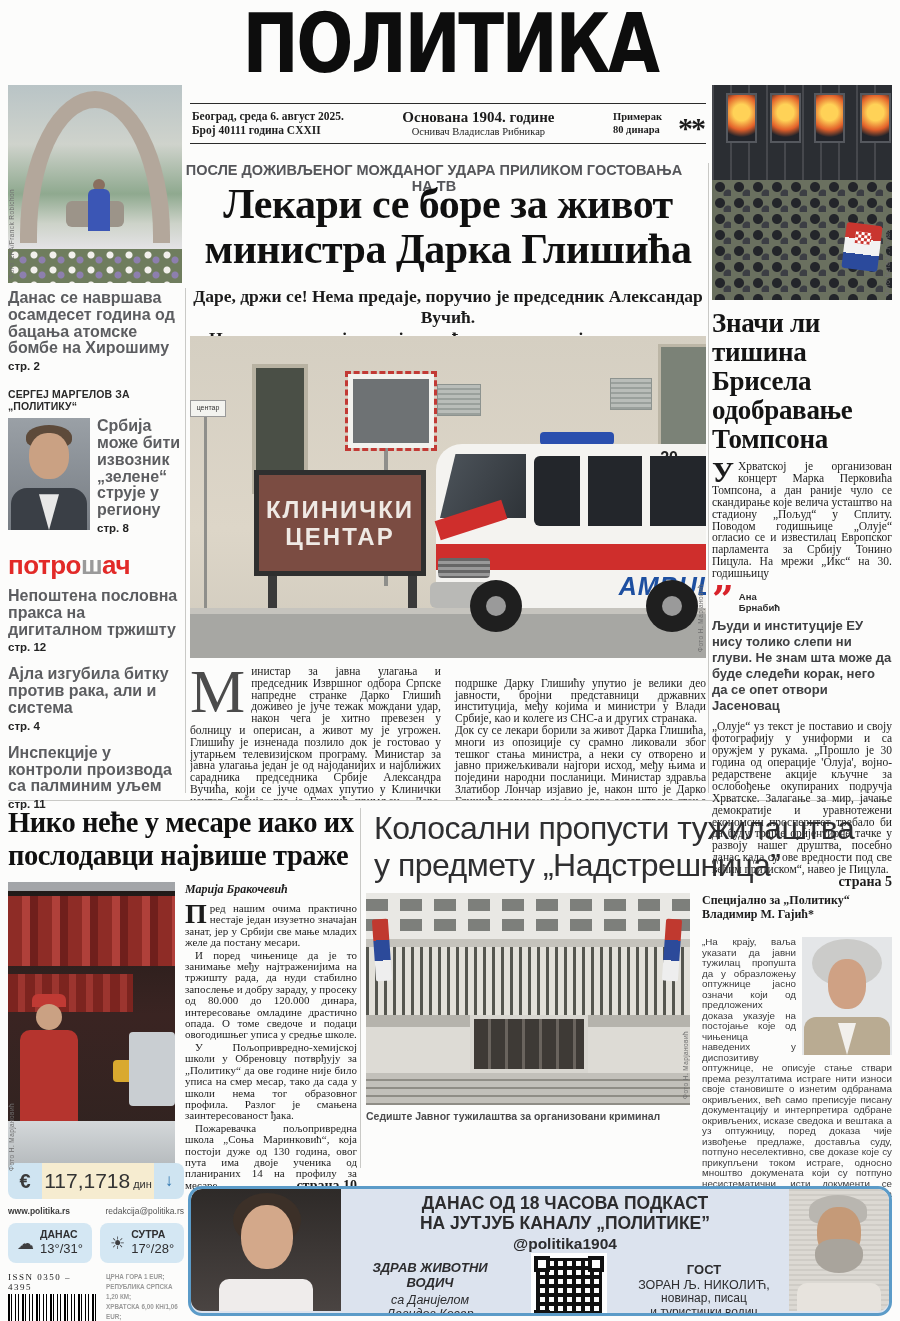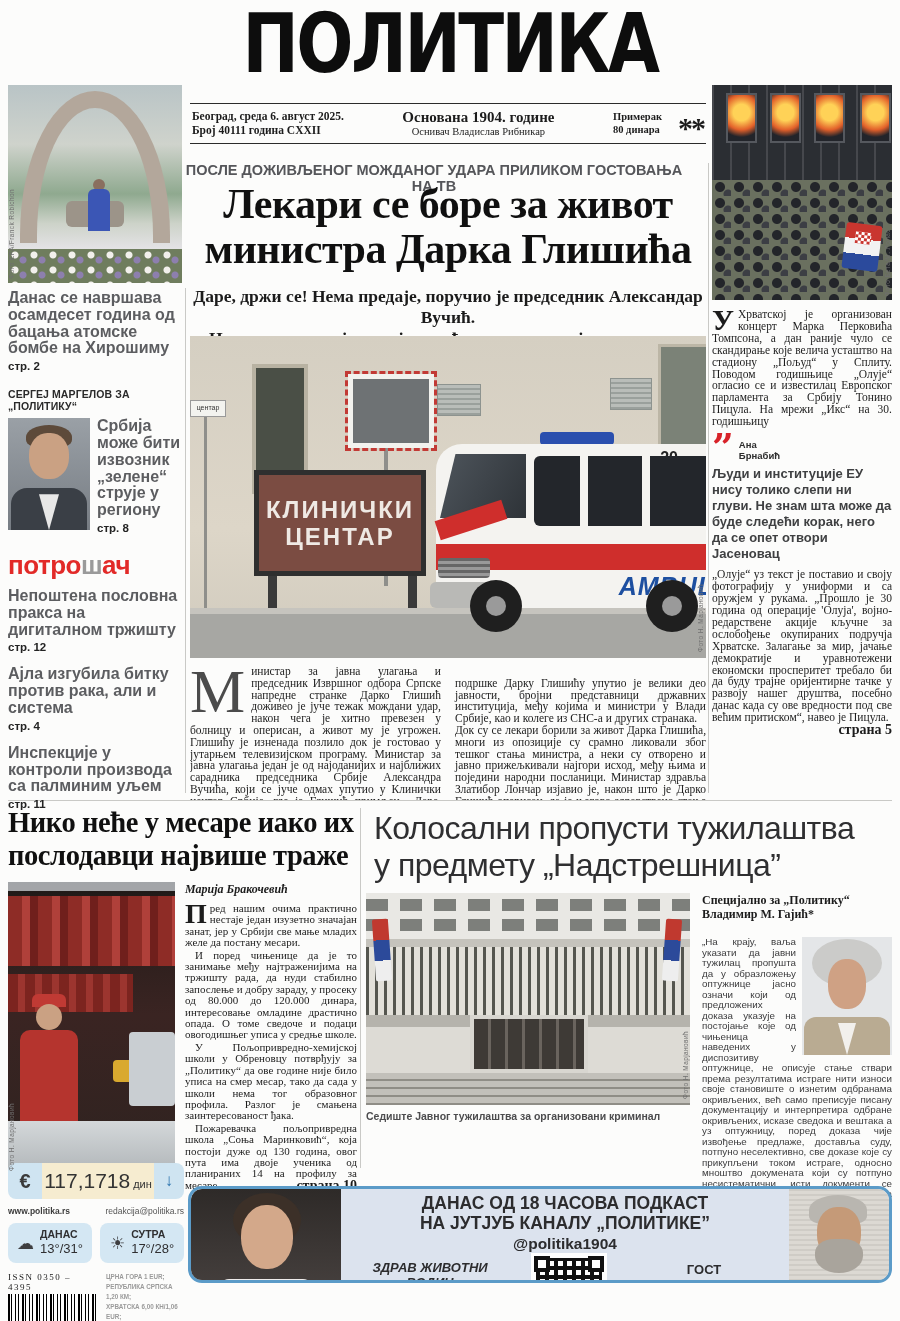--- a/index.html
+++ b/index.html
@@ -198,21 +198,21 @@
   .w-ico{font-size:17px;color:#3e3e40;}
   .w-lab{font-size:10.5px;font-weight:700;color:#2f2f31;line-height:1.25;}
   .w-tmp{font-size:13px;font-weight:400;}
   .f-bottom{display:flex;gap:10px;margin-top:9px;}
   .issn{font-family:"Liberation Serif",serif;font-size:9px;letter-spacing:1.5px;color:#222;}
   .barcode{width:88px;height:32px;margin-top:2px;
         background:repeating-linear-gradient(90deg,#000 0 2px,#fff 2px 3px,#000 3px 4px,#fff 4px 7px,#000 7px 8px,#fff 8px 10px,#000 10px 11px,#fff 11px 14px);}
   .plist{font-size:6.3px;line-height:1.6;color:#9a9a9a;font-weight:700;}
 
   
-  .banner{position:absolute;left:188px;top:1186px;width:704px;height:97px;box-sizing:border-box;
+  .banner{position:absolute;left:188px;top:1186px;width:704px;height:130px;box-sizing:border-box;
         background:#dce3ee;border:3px solid #5b9bc8;border-radius:14px;display:flex;overflow:hidden;
         font-family:"Liberation Sans",sans-serif;color:#2c2c2e;}
   .bn-mid{flex:1;display:flex;flex-direction:column;padding:5px 6px 4px;}
   .bn-head{text-align:center;font-weight:800;font-size:17.5px;line-height:1.12;}
   .bn-handle{text-align:center;font-weight:800;font-size:15.5px;margin-top:2px;}
   .bn-row{flex:1;display:flex;align-items:center;justify-content:space-between;gap:6px;padding:0 4px;}
   .bn-show{width:158px;text-align:center;}
   .bn-show-t{font-style:italic;font-weight:800;font-size:13px;line-height:1.15;}
   .bn-show-s{font-style:italic;font-size:12.5px;line-height:1.15;margin-top:2px;}
   .qr{position:relative;width:70px;height:70px;background:#fff;padding:3px;flex:none;}
@@ -355,20 +355,21 @@
       <div class="con-screen" style="left:102px;"></div>
       <div class="con-screen" style="left:148px;"></div>
       <div class="con-crowd">
           <div class="con-heads"></div>
         </div>
       <div class="con-flag">
           <div class="con-check"></div>
         </div>
       <div class="vcred" style="right:1px;bottom:4px;">Фото Бета/М. Лолас</div>
     </div>
+    <h2 class="rc-h" style="margin:0;">Значи ли тишина Брисела одобравање Томпсона</h2>
     <div class="rc-body">
       <span class="dropcap-u">У</span><span>Хрватској је организован концерт Марка Перковића Томпсона, а дан раније чуло се скандирање које велича усташтво на стадиону „Пољуд“ у Сплиту. Поводом годишњице „Олује“ огласио се и известилац Европског парламента за Србију Тонино Пицула. На мрежи „Икс“ на 30. годишњицу</span>
     </div>
     <div class="q-head">
       <span class="q-mark" style="color:#d8232a;">”</span>
       <span class="q-auth pre">Ана
 Брнабић</span>
     </div>
     <div class="q-text">Људи и институције ЕУ нису толико слепи ни глуви. Не знам шта може да буде следећи корак, него да се опет отвори Јасеновац</div>
     <div class="rc-body">

